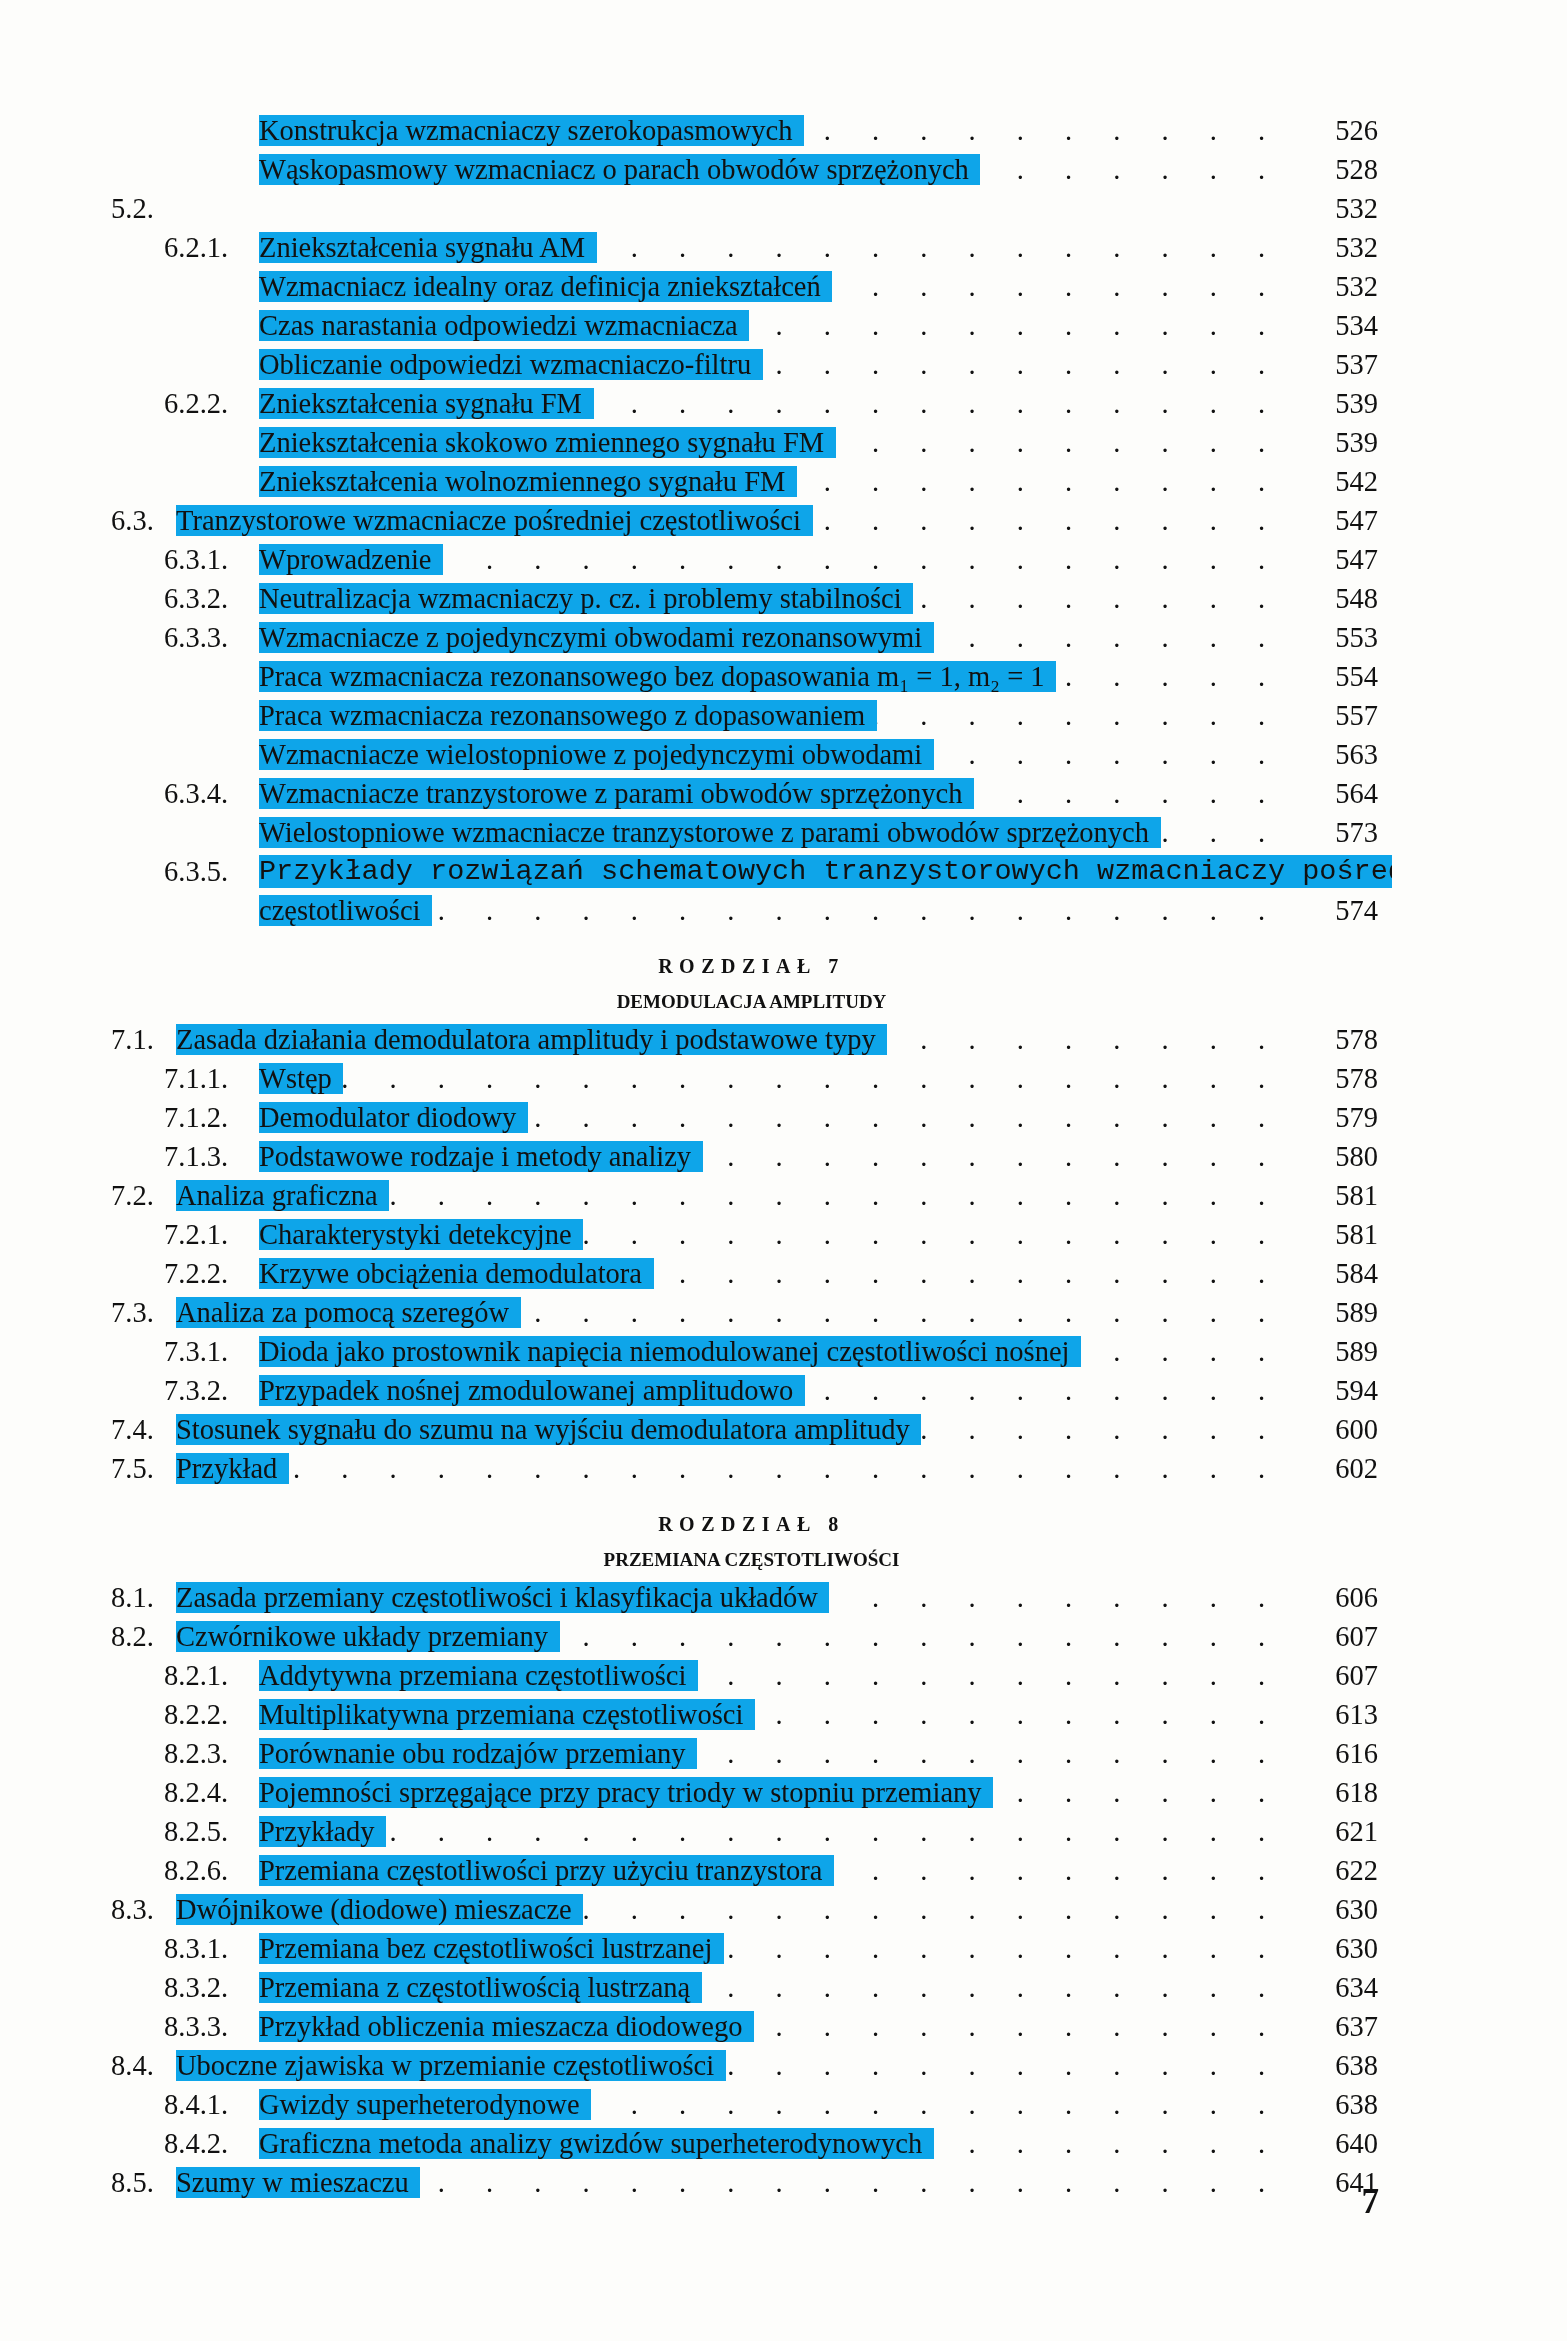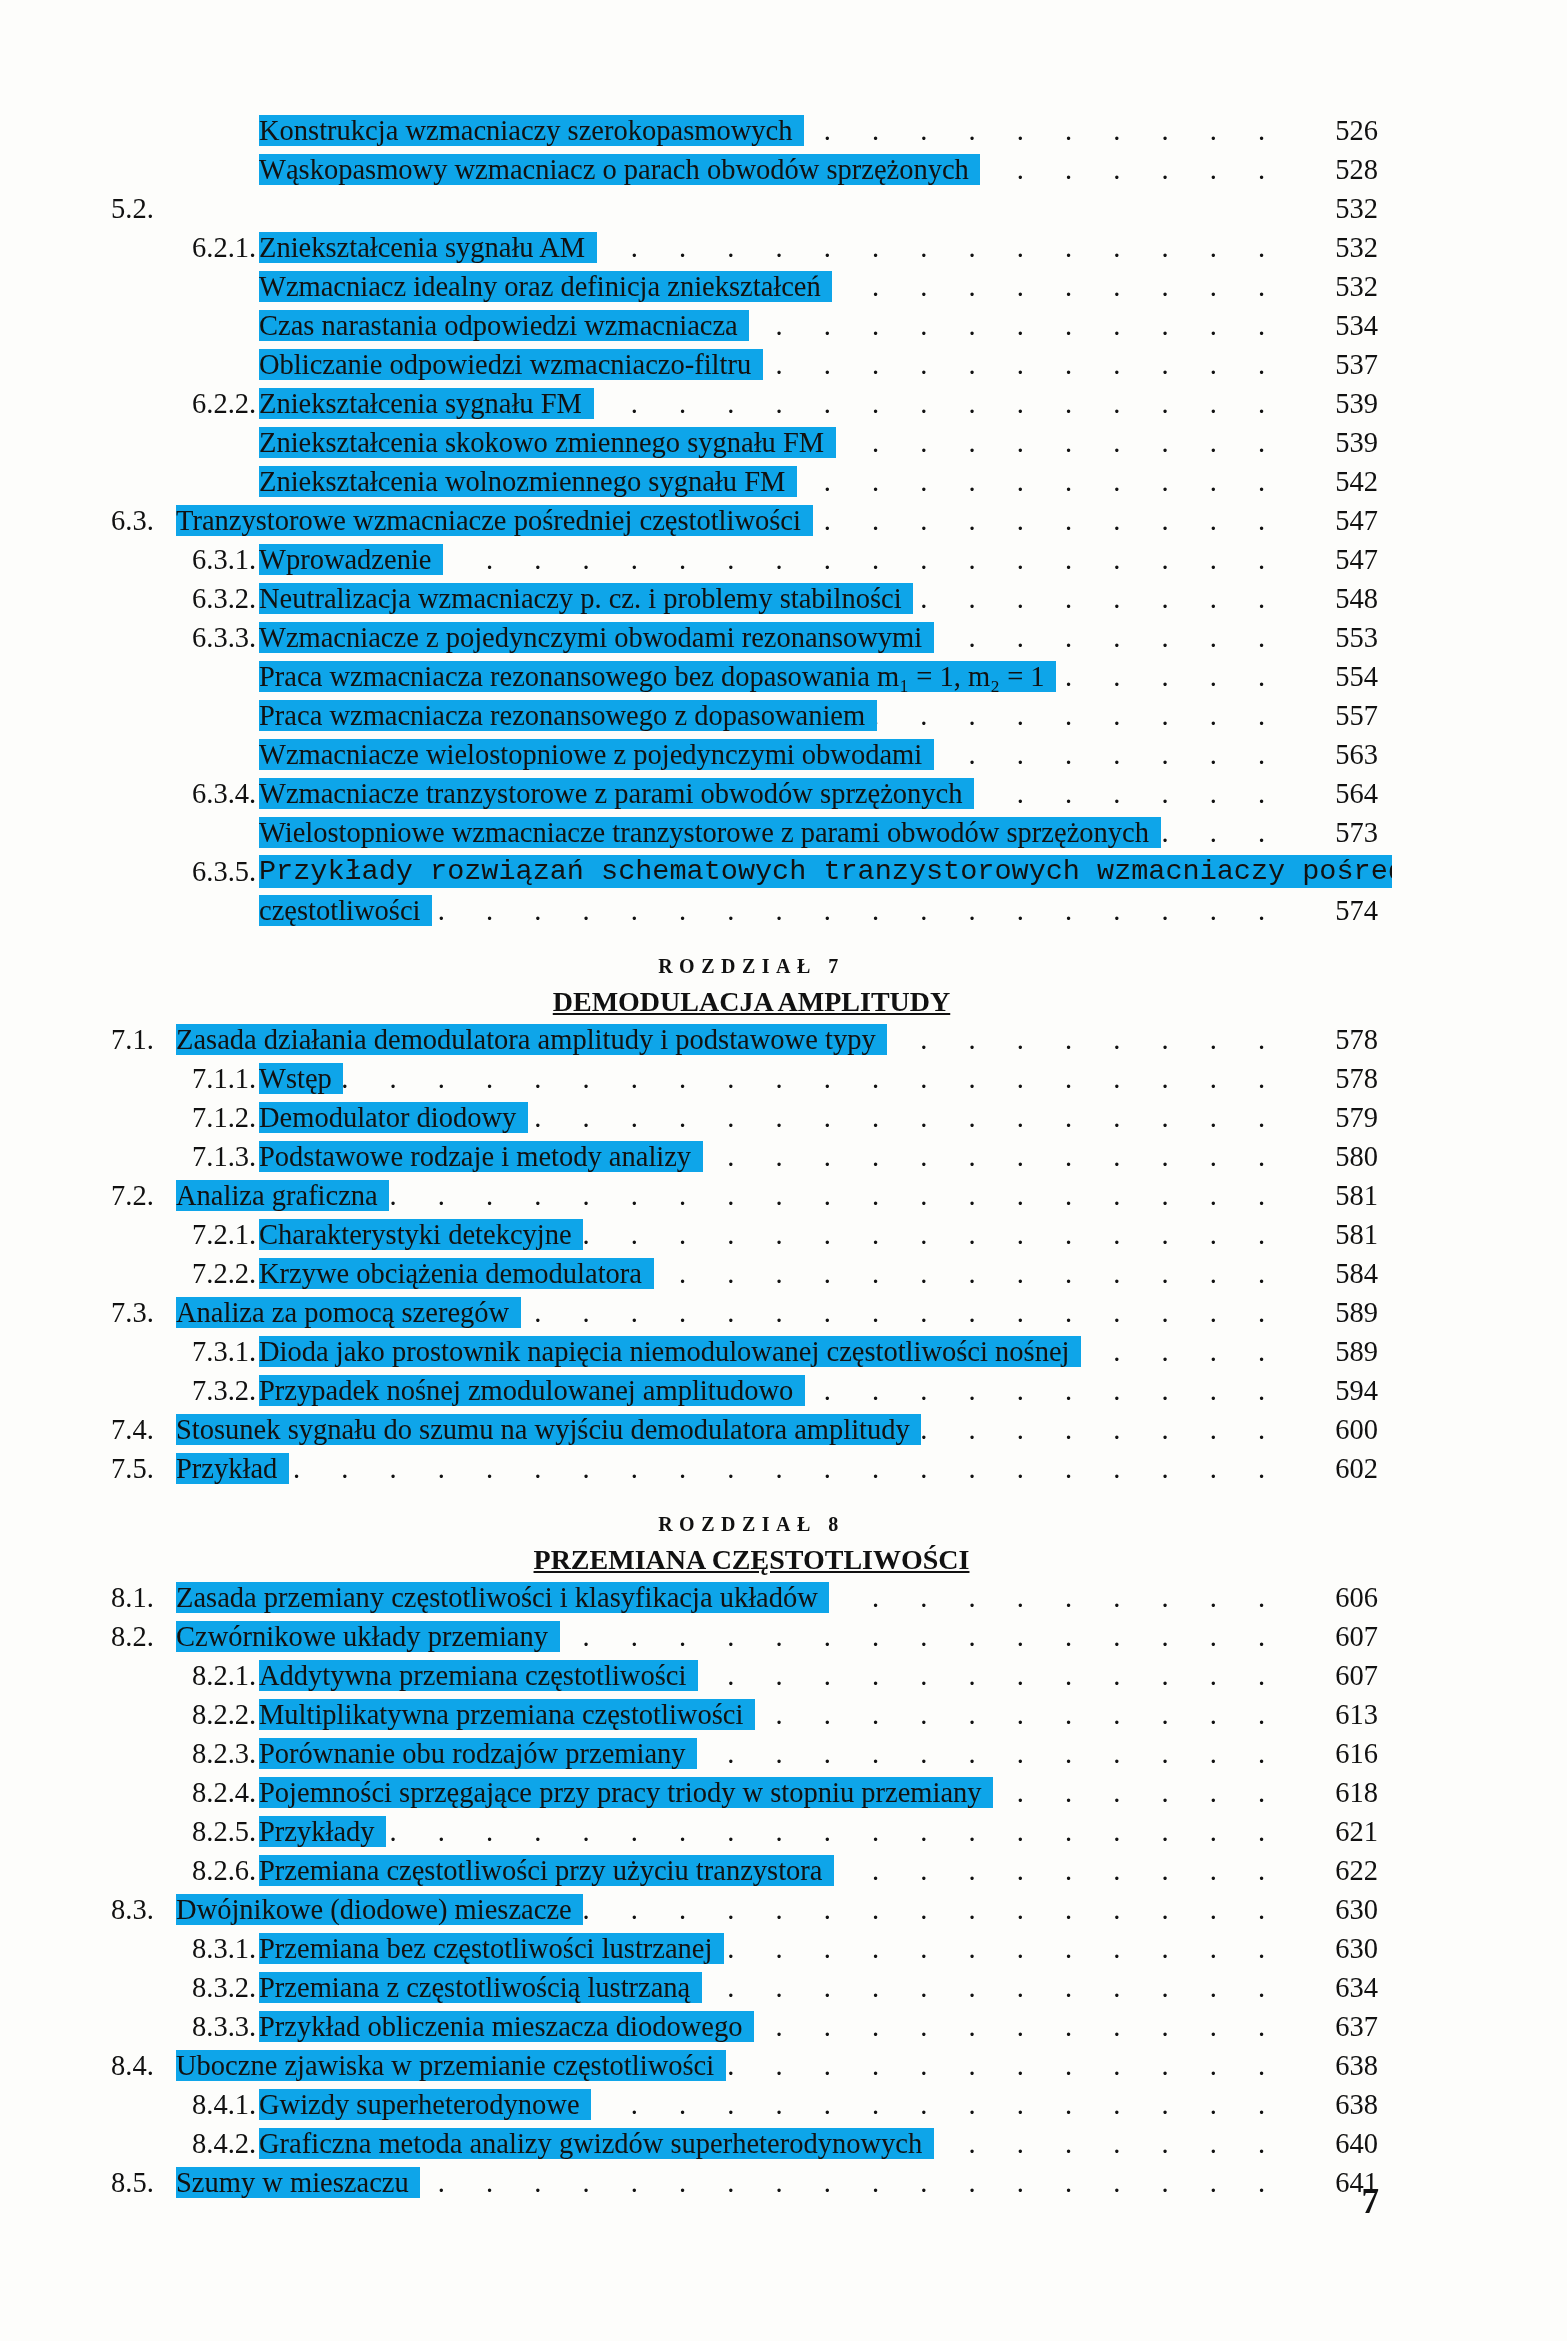--- a/index.html
+++ b/index.html
@@ -2,30 +2,30 @@
 <html style="font-size:10.4px"><head>
 <meta charset="utf-8">
 <style>
   html, body { margin: 0; padding: 0; background: #fdfdfb; }
   body { width: 1567px; height: 2342px; position: relative; overflow: hidden;
          font-family: "Liberation Serif", "DejaVu Serif", serif; color: #111; }
   .page { position: absolute; left: 0; top: 0; width: 1567px; height: 2342px; }
   .toc { position: absolute; left: 111px; top: 111px; width: 1281px; }
   .row { position: relative; height: 39px; font-size: 28.5px; line-height: 39px; white-space: nowrap; }
   .row .num { position: absolute; left: 0; }
-  .row.l2 .num { left: 81px; }
+  .row.l2 .num { left: 53px; }
   .row .title { position: absolute; left: 148px; right: 110px; overflow: hidden; }
   .row.l1 .title { left: 65px; }
   .row .title .t { background: #0ea5e9; padding-right: 11.6px; position: relative; z-index: 1; }
   .row .title .dots { position: absolute; right: 0; top: 0; letter-spacing: 17px; color: #111; }
   .row .page-no { position: absolute; right: 0; width: 71px; text-align: center; }
   .row.wrap1 .title { right: 0; font-family: Liberation Mono, monospace; }
   .chapter { text-align: center; height: 36px; line-height: 36px; }
   .chapter.label { font-size: 20px; letter-spacing: 6.5px; font-weight: bold; margin-top: 18px; }
-  .chapter.name { font-size: 28px; font-weight: bold; text-decoration: underline; }
+  .chapter.name { font-size: 19px; font-weight: bold; }
   .folio { position: absolute; right: 188px; top: 2182px; font-size: 35px; font-weight: bold; }
 </style>
 </head>
 <body>
 
 <div class="page">
   <div class="toc">
     <div id="part1">
         <div class="row l3">
           <span class="title"><span class="dots">. . . . . . . . . . . . . . . . . . . . . . . . . . . . . . . . . . . . . . . . </span><span class="t">Konstrukcja wzmacniaczy szerokopasmowych</span></span>

